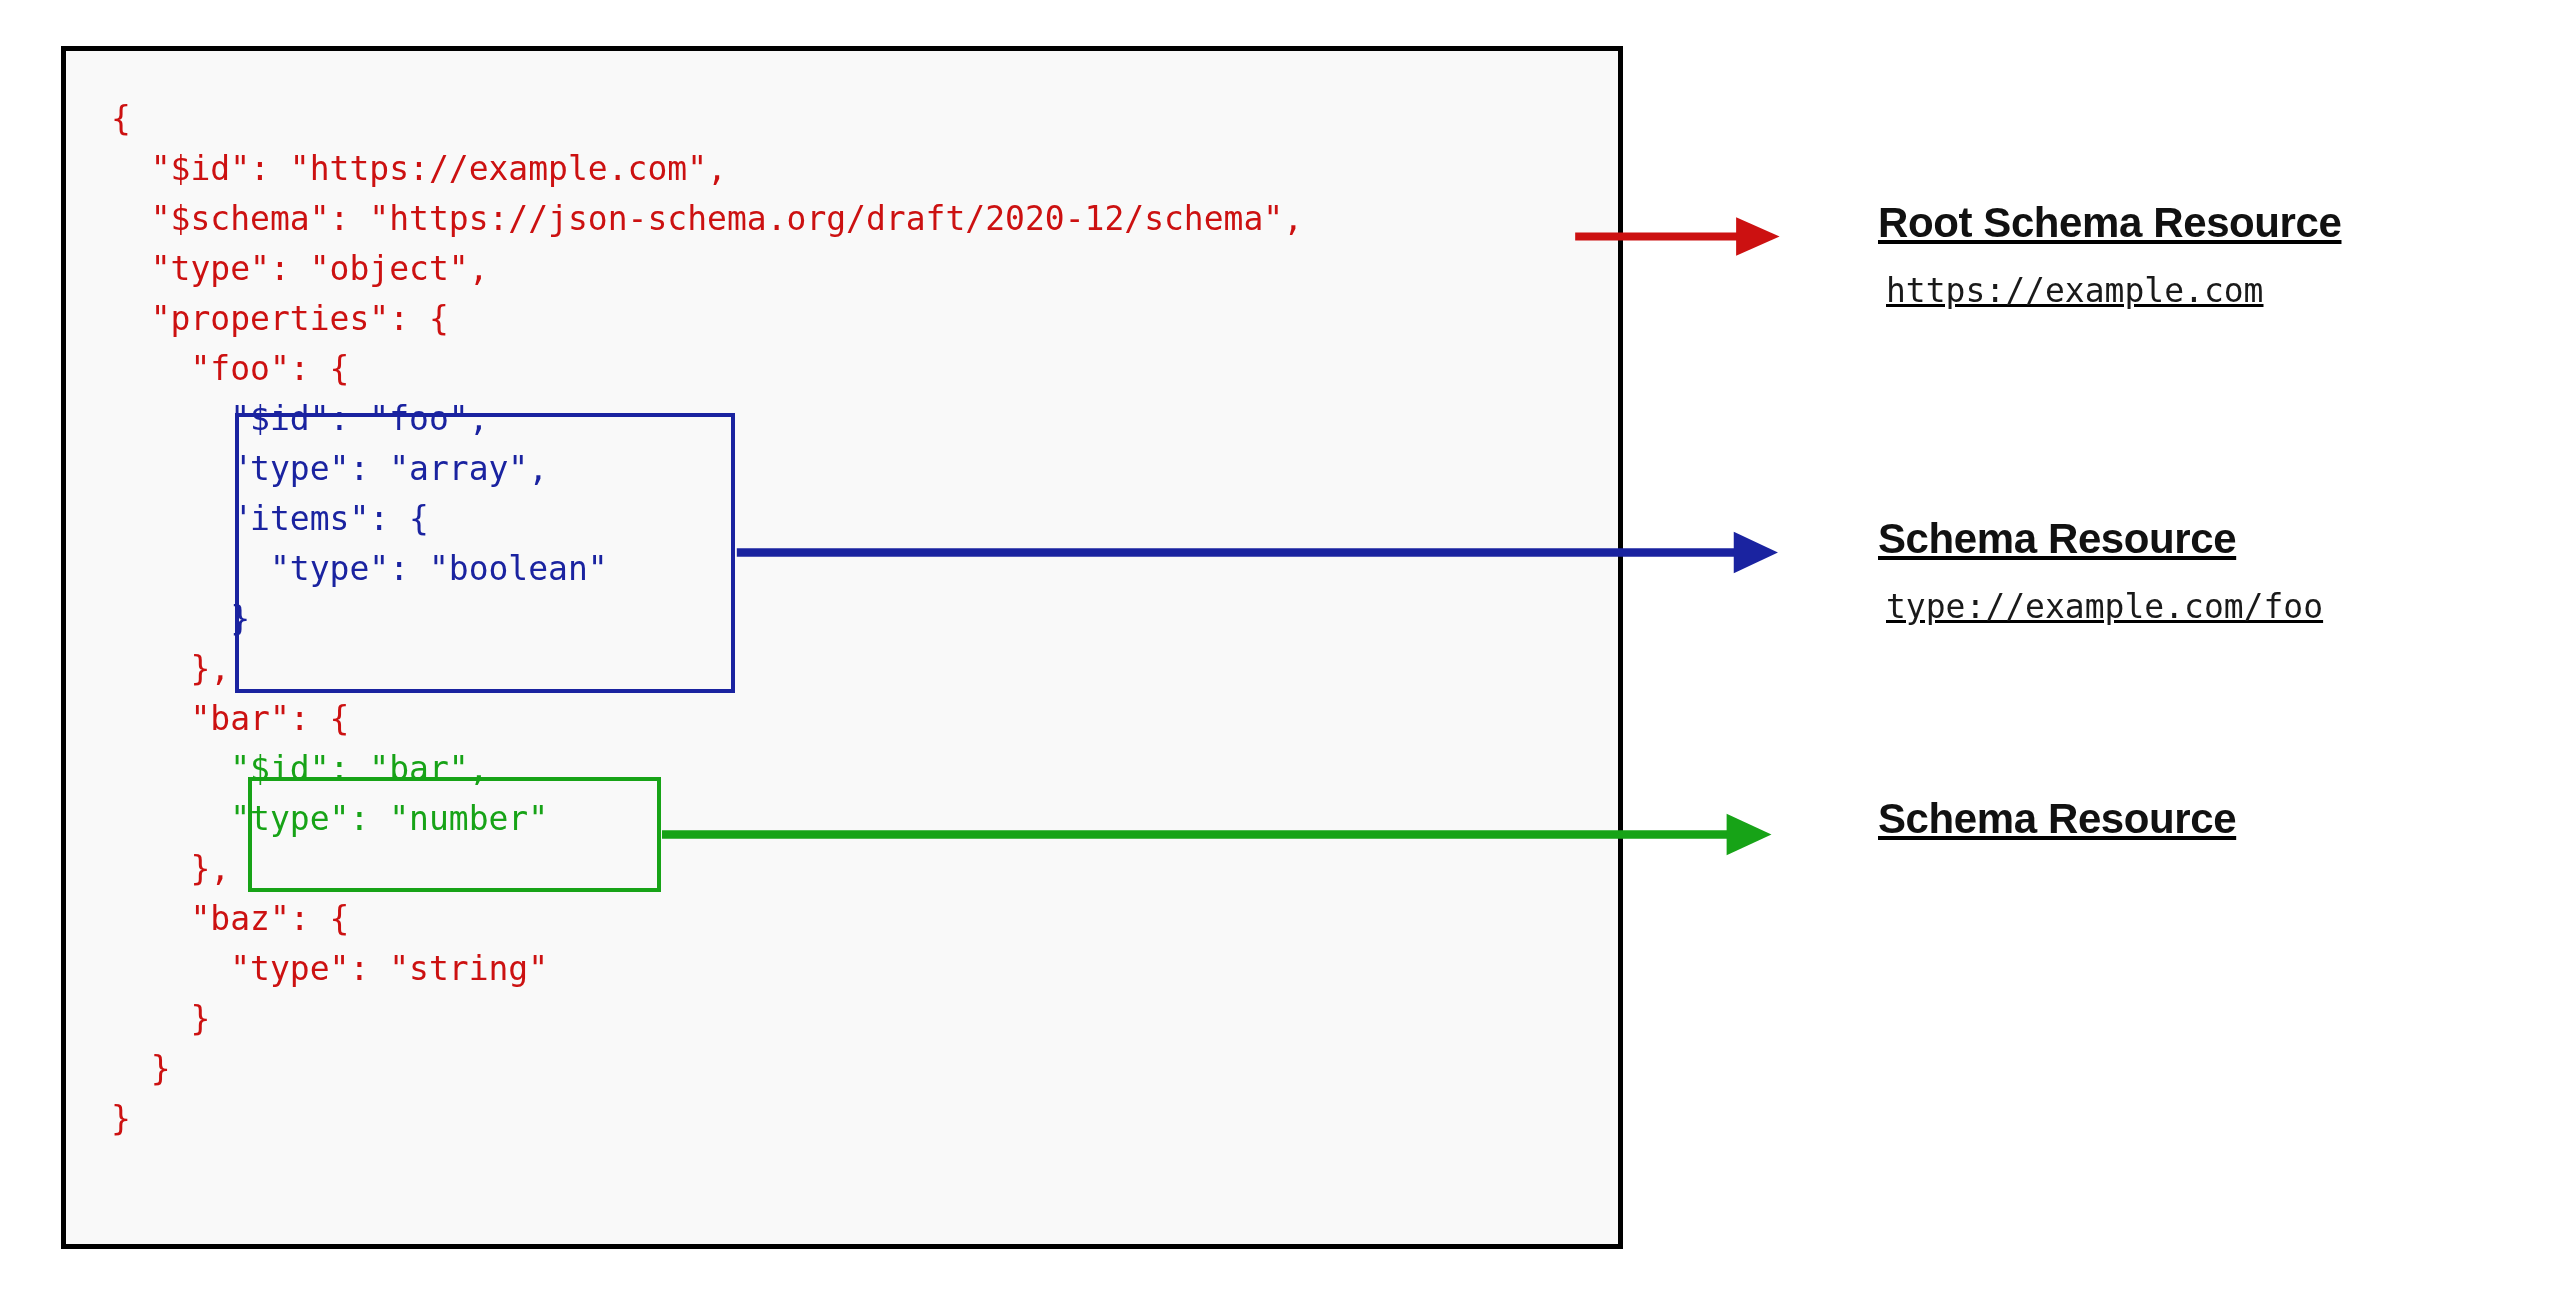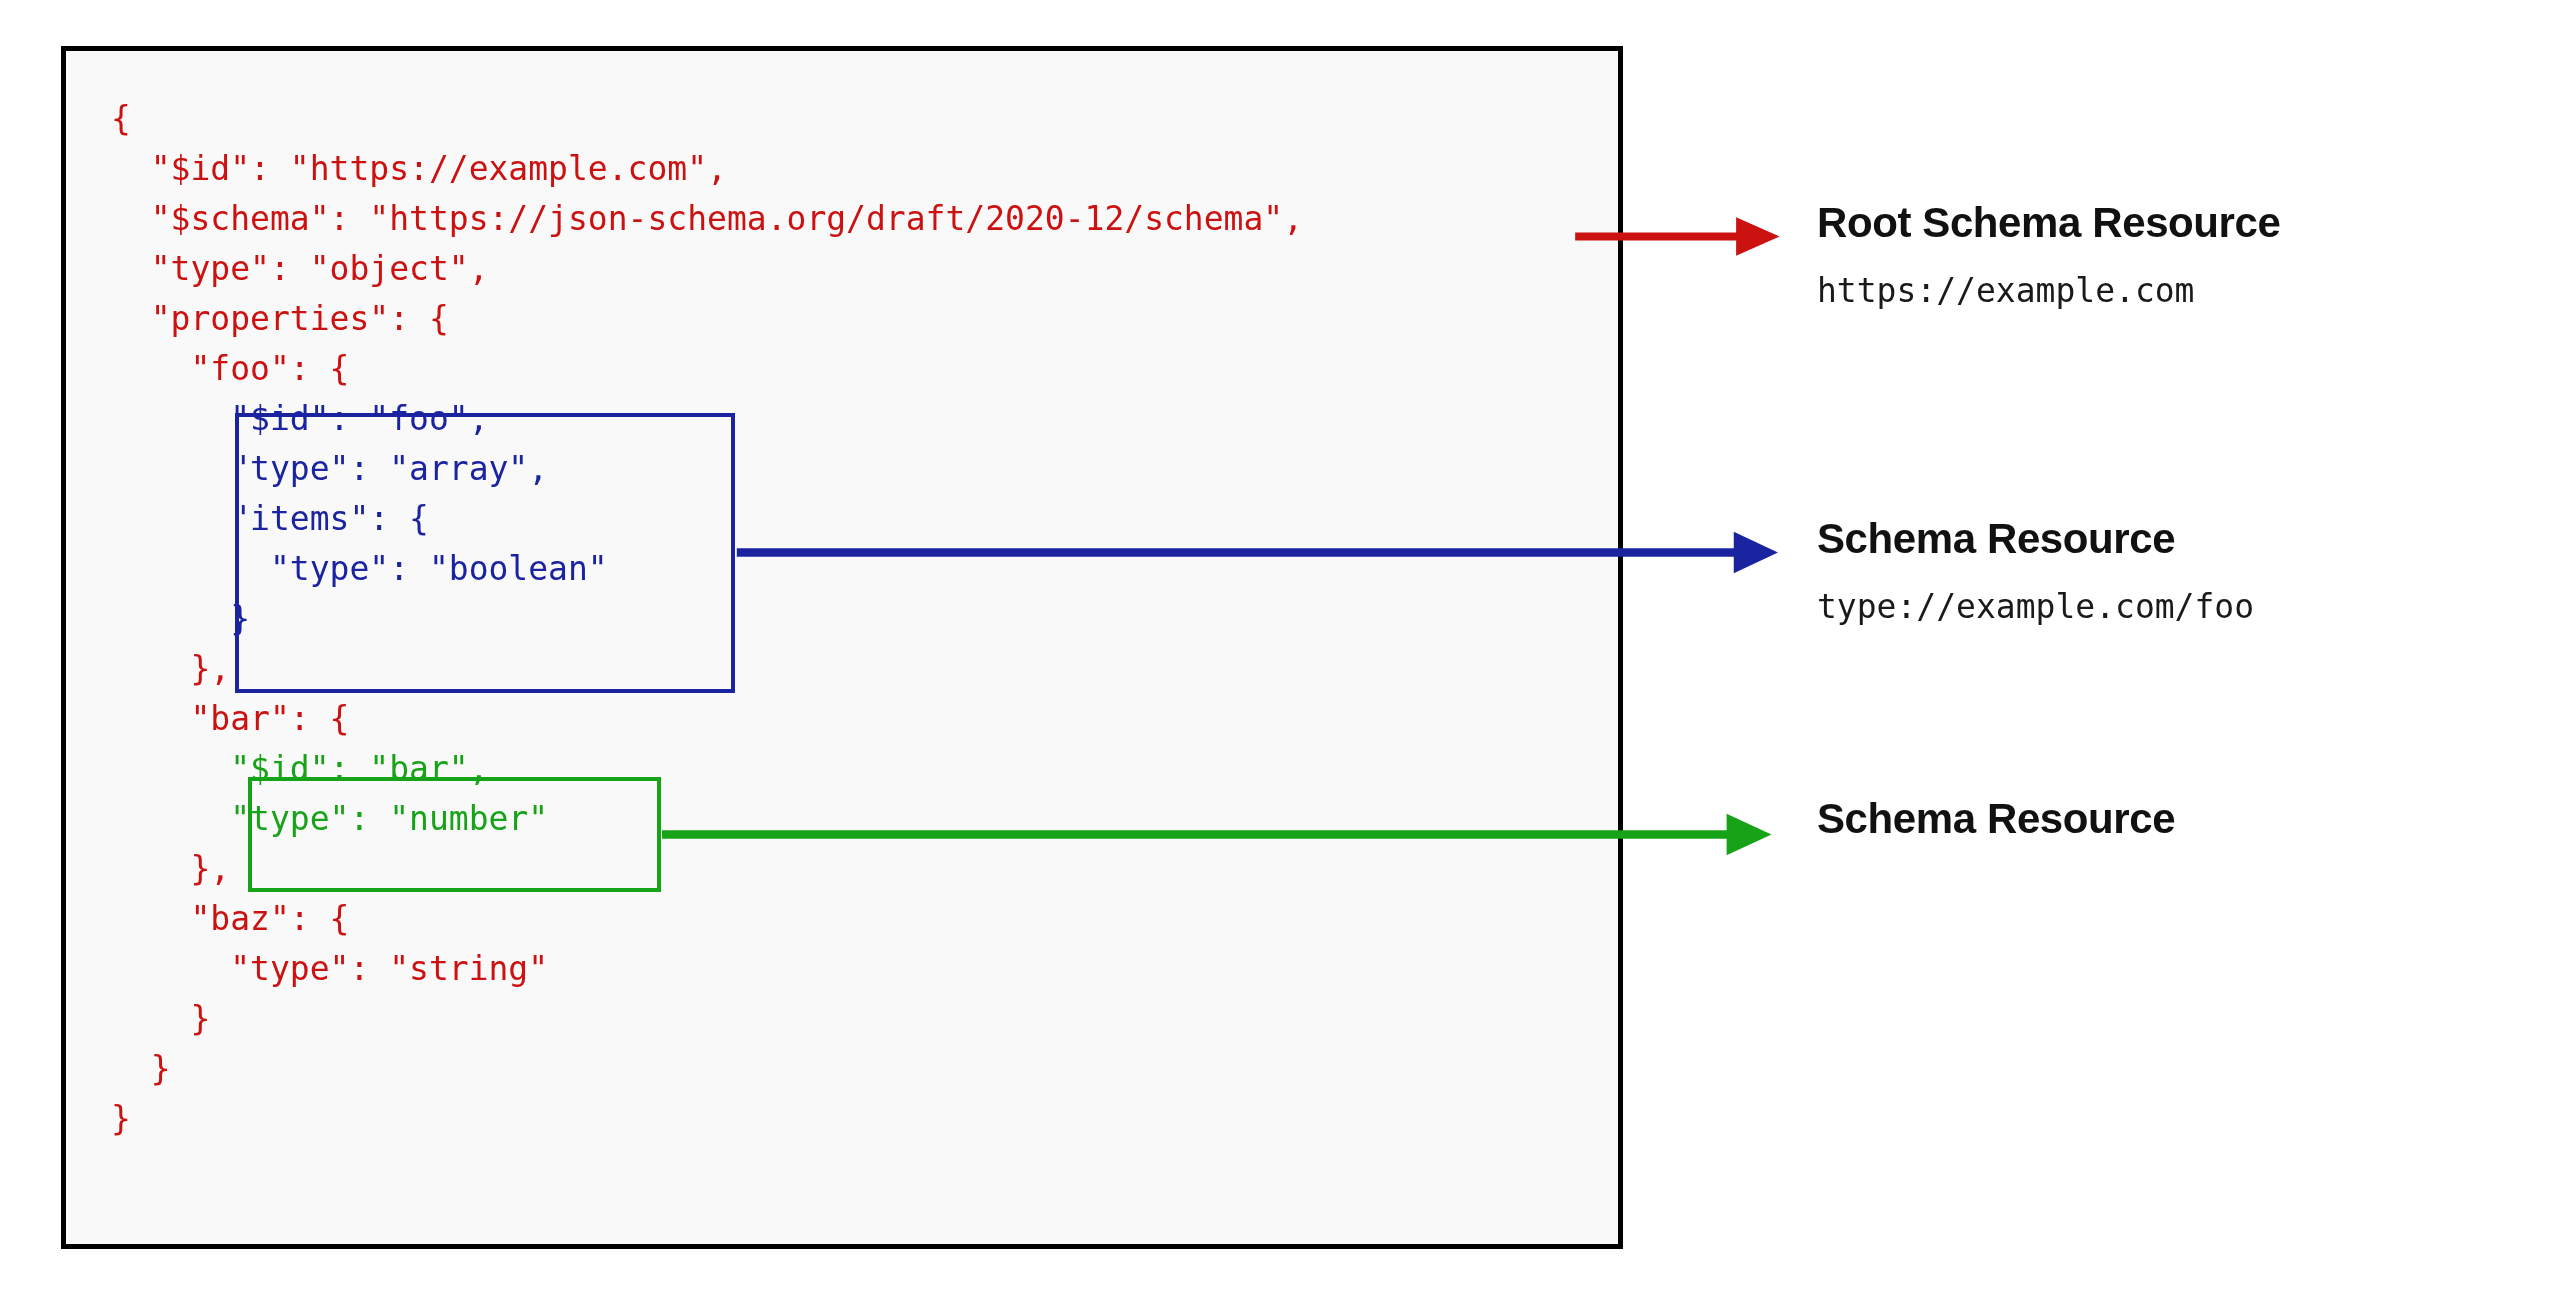--- a/index.html
+++ b/index.html
@@ -70,38 +70,40 @@
 
   
   .arrow-svg {
     position: absolute;
     overflow: visible;
   }
 
   
   .label-group {
     position: absolute;
-    left: 1817px;
+    left: 1878px;
+    text-decoration: underline;
   }
   .label-title {
     font-family: "Liberation Sans", sans-serif;
     font-weight: bold;
     font-size: 42px;
     line-height: 45px;
     color: #111111;
     white-space: nowrap;
     letter-spacing: -0.4px;
   }
   .label-uri {
     font-family: "DejaVu Sans Mono", monospace;
     font-size: 33px;
     line-height: 37px;
     color: #1a1a1a;
     white-space: nowrap;
     margin-top: 27px;
+    margin-left: 8px;
   }
   #label-root { top: 200px; }
   #label-foo  { top: 516px; }
   #label-bar  { top: 796px; }
 </style>
 </head>
 <body>
 
 <div id="stage">
 

